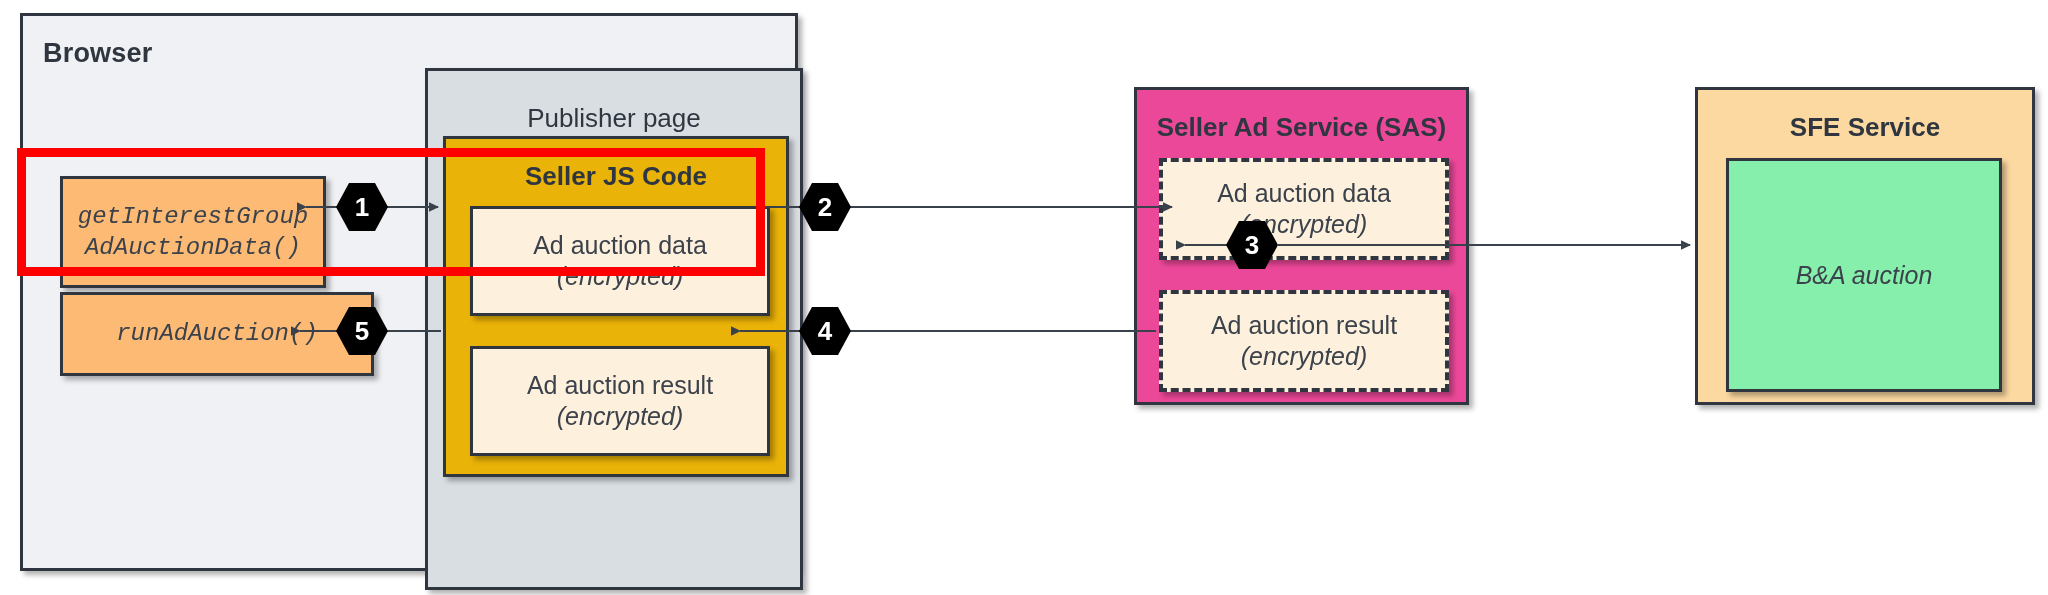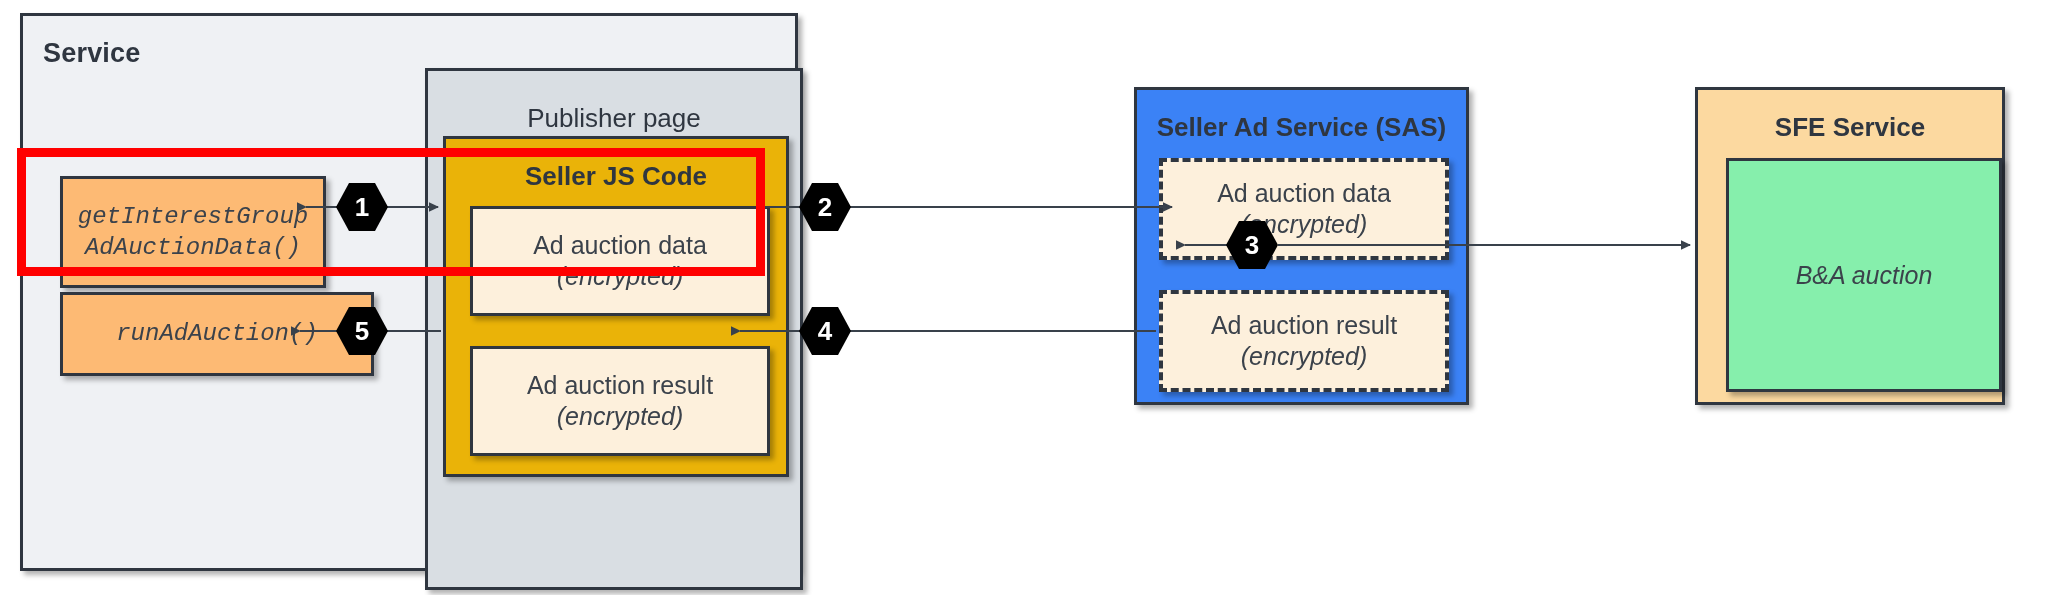--- a/index.html
+++ b/index.html
@@ -127,21 +127,21 @@
     box-sizing: border-box;
     background: transparent;
     pointer-events: none;
     z-index: 40;
   }
 
   
   #sas {
     left: 1134px; top: 87px;
     width: 335px; height: 318px;
-    background: #3b82f6;
+    background: #ec4899;
   }
   #sas-title {
     top: 22px;
     font-size: 26px;
     font-weight: bold;
   }
   .dashed {
     position: absolute;
     box-sizing: border-box;
     border: 4px dashed #2f3640;
@@ -155,21 +155,21 @@
     font-size: 25px;
     line-height: 1.25;
   }
   .dashed .l2 { font-style: italic; }
   #sas-data   { left: 22px; top: 68px;  width: 290px; height: 102px; }
   #sas-result { left: 22px; top: 200px; width: 290px; height: 102px; }
 
   
   #sfe {
     left: 1695px; top: 87px;
-    width: 310px; height: 318px;
+    width: 340px; height: 318px;
     background: #fcd9a0;
   }
   #sfe-title {
     top: 22px;
     font-size: 26px;
     font-weight: bold;
   }
   #sfe-inner {
     position: absolute;
     left: 28px; top: 68px;
@@ -253,21 +253,21 @@
       <line x1="801" y1="331" x2="740" y2="331" stroke="#39414b" stroke-width="2" marker-end="url(#arrL)"></line>
     </g>
 
     <g>
       <line x1="441" y1="331" x2="385" y2="331" stroke="#39414b" stroke-width="2"></line>
       <line x1="345" y1="331" x2="300" y2="331" stroke="#39414b" stroke-width="2" marker-end="url(#arrL)"></line>
     </g>
   </svg>
 
   <div class="box" id="browser">
-    <div id="browser-title">Service</div>
+    <div id="browser-title">Browser</div>
 
     <div class="green" id="api-get">
       <span>getInterestGroup</span>
       <span>AdAuctionData()</span>
     </div>
 
     <div class="green" id="api-run">
       <span>runAdAuction()</span>
     </div>
 

